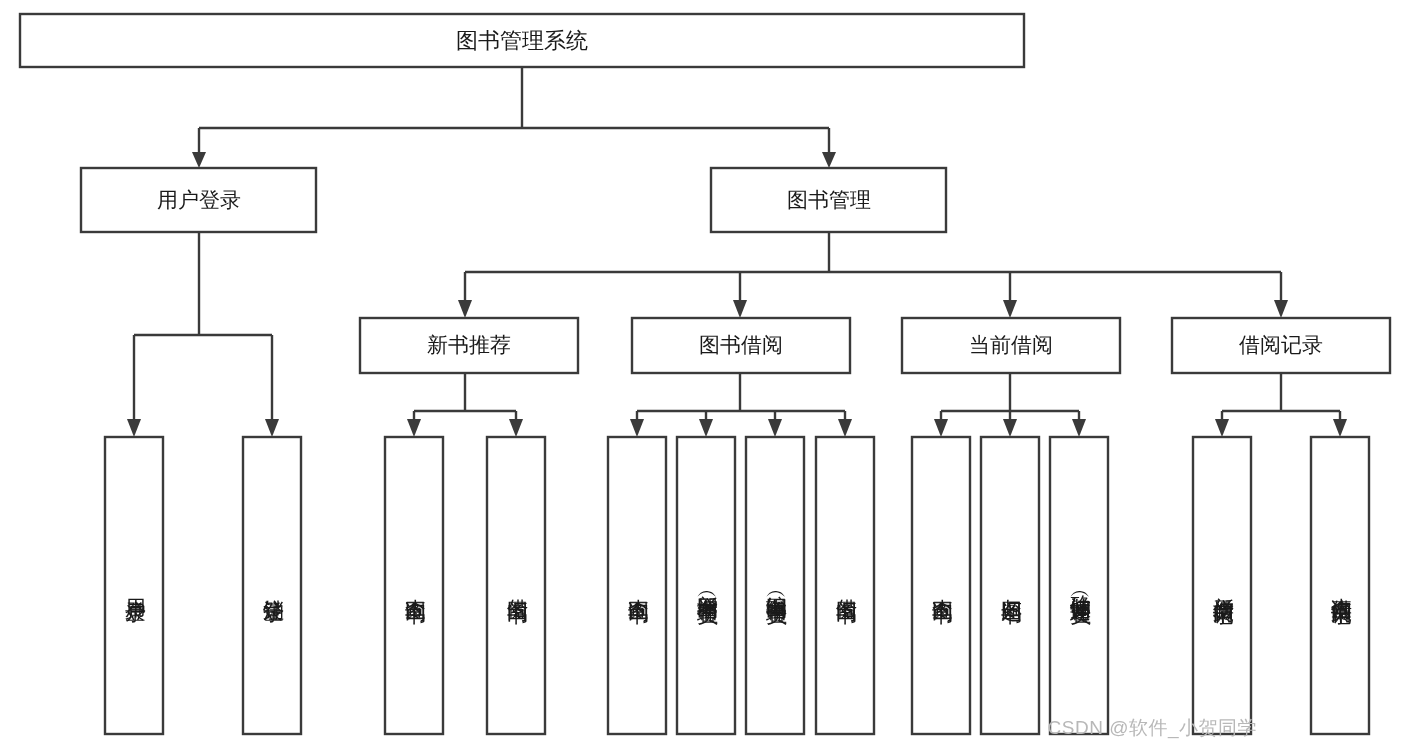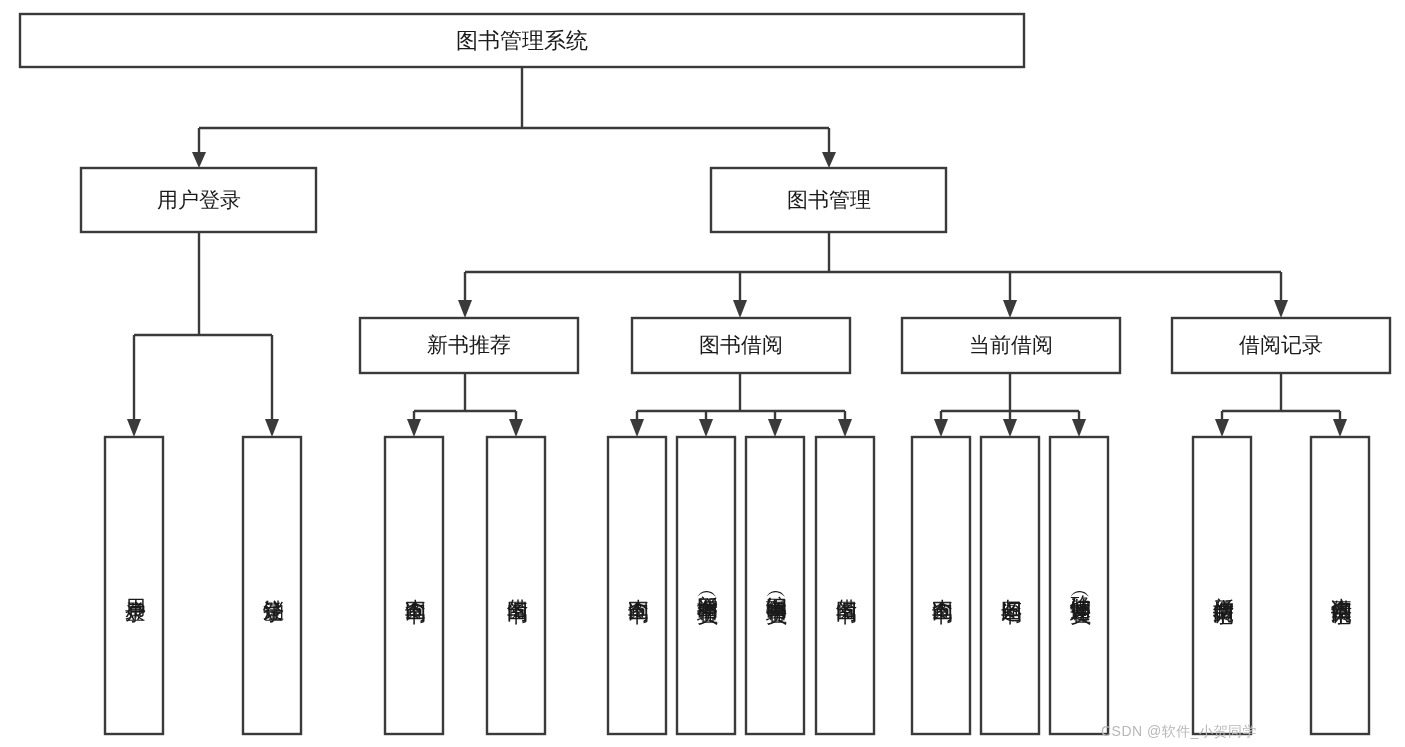--- a/index.html
+++ b/index.html
@@ -44,21 +44,21 @@
     fill:none;
     stroke-linecap:butt;
   }
   .arrow-head{fill:#3a3a3a;stroke:none;}
 
   .watermark{
     position:absolute;
     right:10px;
     bottom:6px;
     font-family:"Liberation Sans","DejaVu Sans",sans-serif;
-    font-size:14px;
+    font-size:19px;
     color:#b8b8b8;
     letter-spacing:0.5px;
     white-space:nowrap;
     user-select:none;
     pointer-events:none;
   }
 </style>
 </head>
 <body>
 

